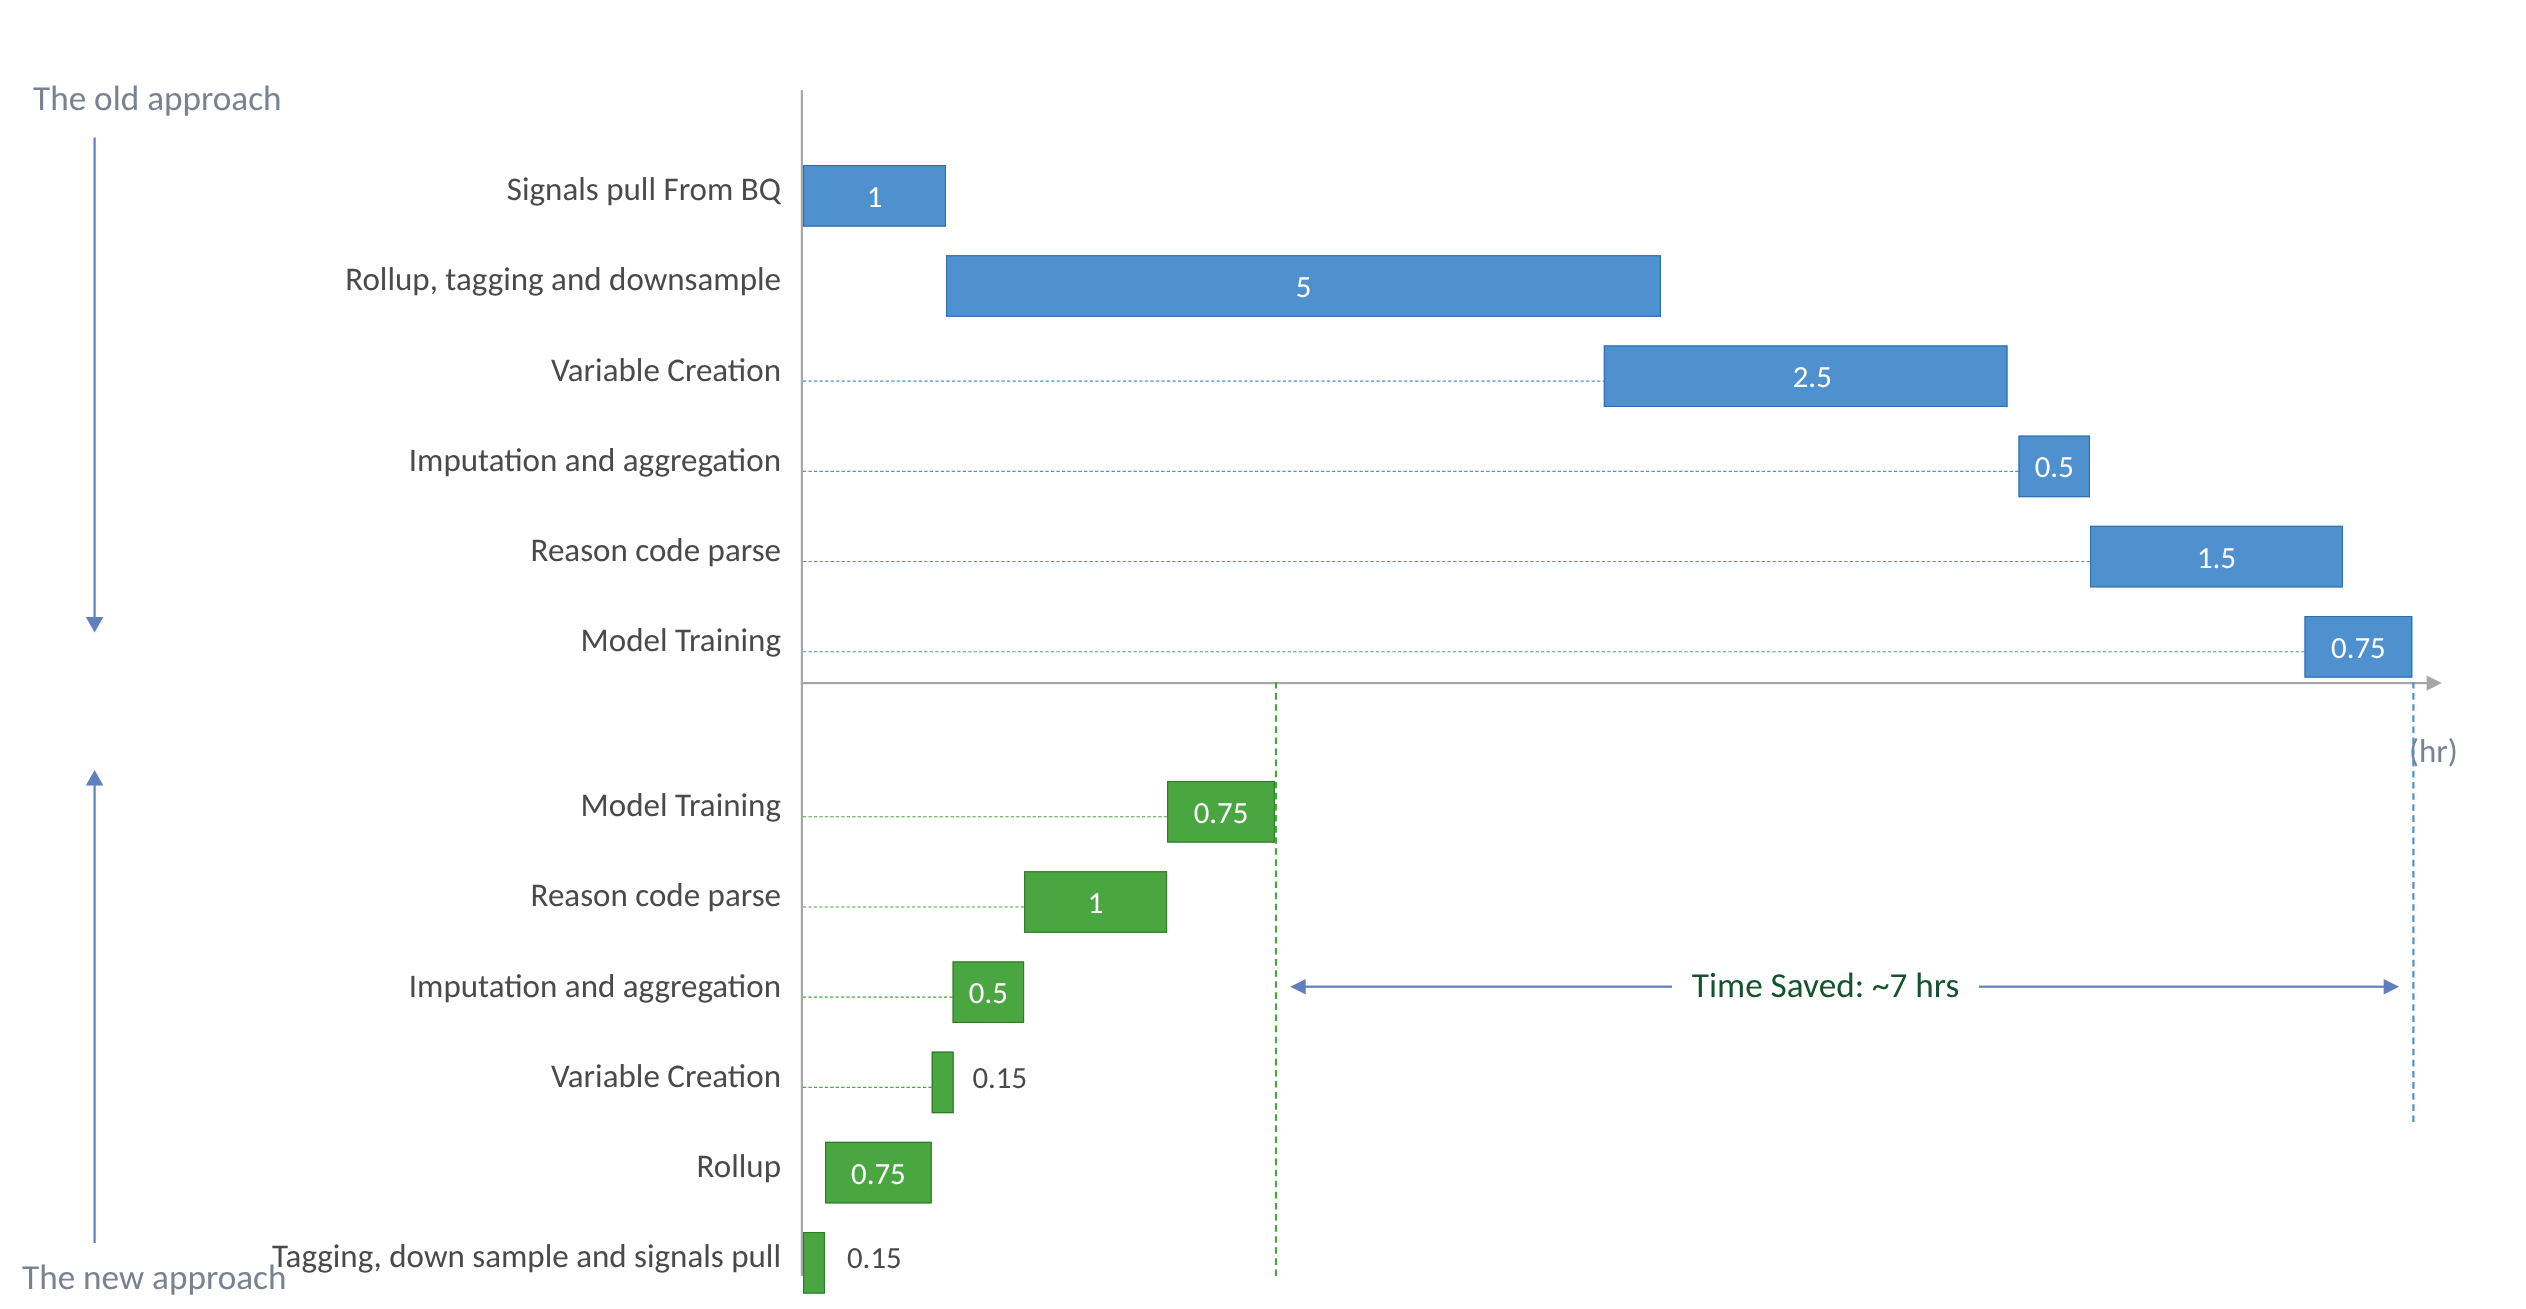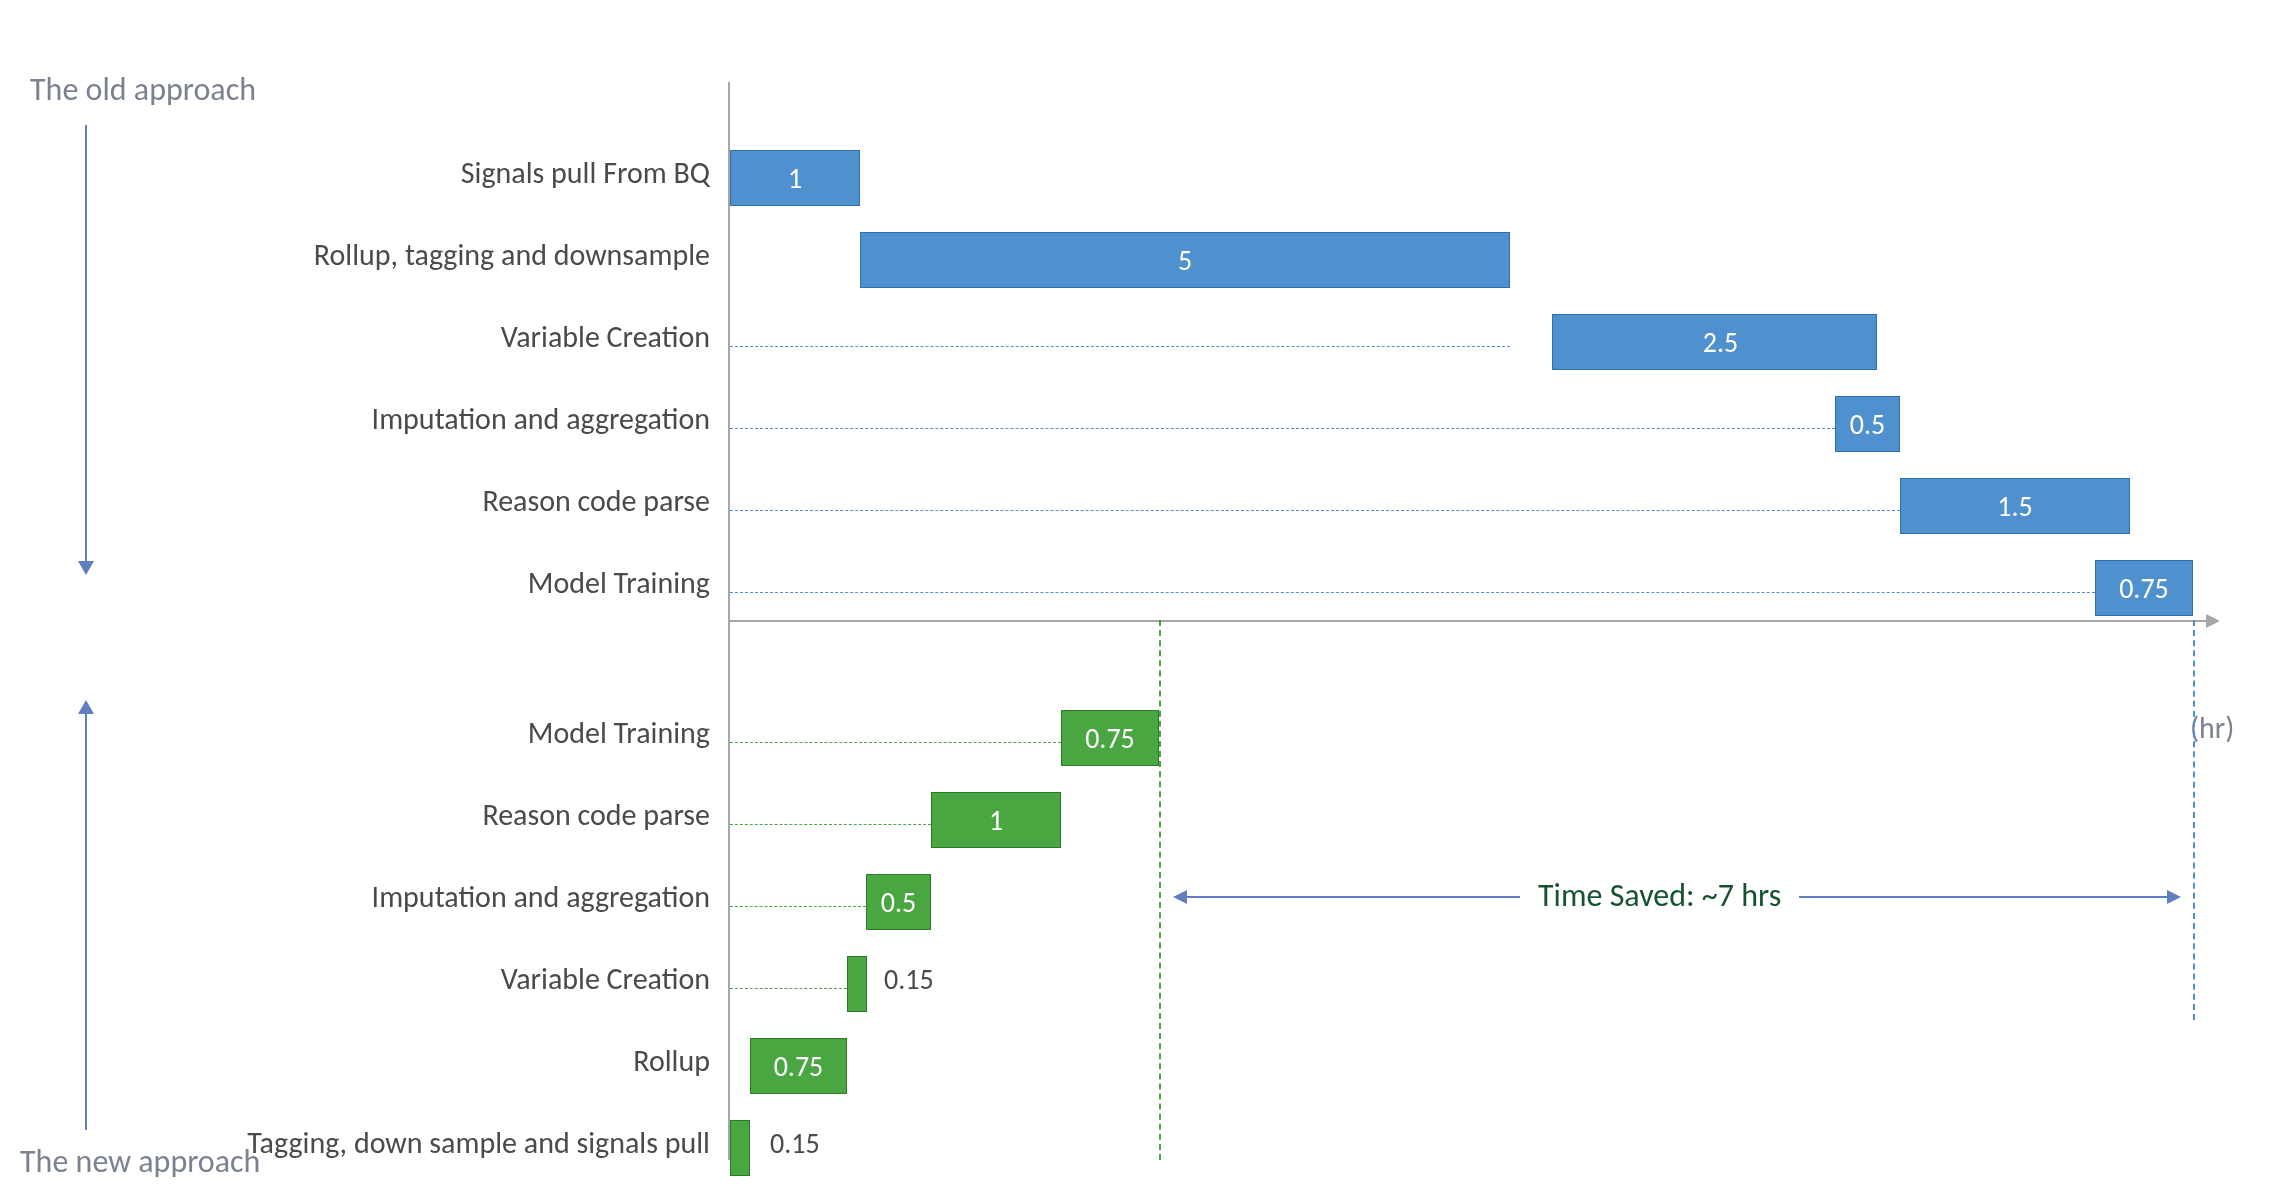--- a/index.html
+++ b/index.html
@@ -128,21 +128,20 @@
       position: absolute;
       background: #ffffff;
       color: #14532d;
       font-size: 32px;
       padding: 0 18px;
     }
     .hr-label {
       position: absolute;
       color: #7a8291;
       font-size: 30px;
-      margin-top: 44px;
     }
   </style>
 </head>
 <body>
 
 <div class="annotation" style="left:30px; top:70px;">The old approach</div>
 <div class="vert-arrow down" style="left:85px; top:125px; height:440px;"></div>
 
 <div class="annotation" style="left:20px; top:1142px;">The new approach</div>
 <div class="vert-arrow up" style="left:85px; top:710px; height:420px;"></div>
@@ -156,21 +155,21 @@
     <span>1</span>
   </div>
 
 <div class="row-label" style="top:236px;">Rollup, tagging and downsample</div>
 <div class="bar blue" style="left:860px; top:232px; width:650px;">
     <span>5</span>
   </div>
 
 <div class="row-label" style="top:318px;">Variable Creation</div>
 <div class="grid-line blue" style="left:730px; top:346px; width:780px;"></div>
-<div class="bar blue" style="left:1552px; top:314px; width:325px;padding-left:12px;">
+<div class="bar blue" style="left:1458px; top:314px; width:367px;padding-left:12px;">
     <span>2.5</span>
   </div>
 
 <div class="row-label" style="top:400px;">Imputation and aggregation</div>
 <div class="grid-line blue" style="left:730px; top:428px; width:1105px;"></div>
 <div class="bar blue" style="left:1835px; top:396px; width:65px;">
     <span>0.5</span>
   </div>
 
 <div class="row-label" style="top:482px;">Reason code parse</div>

